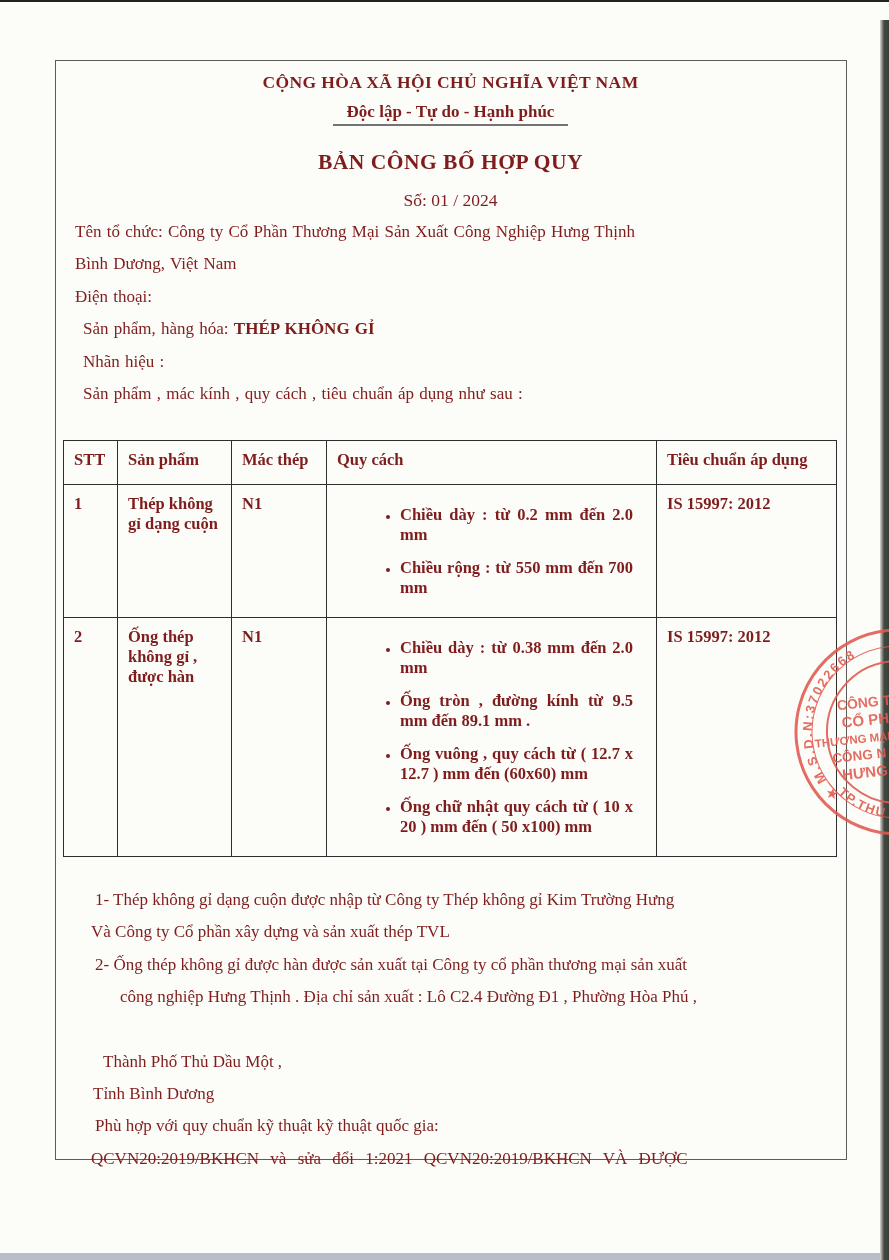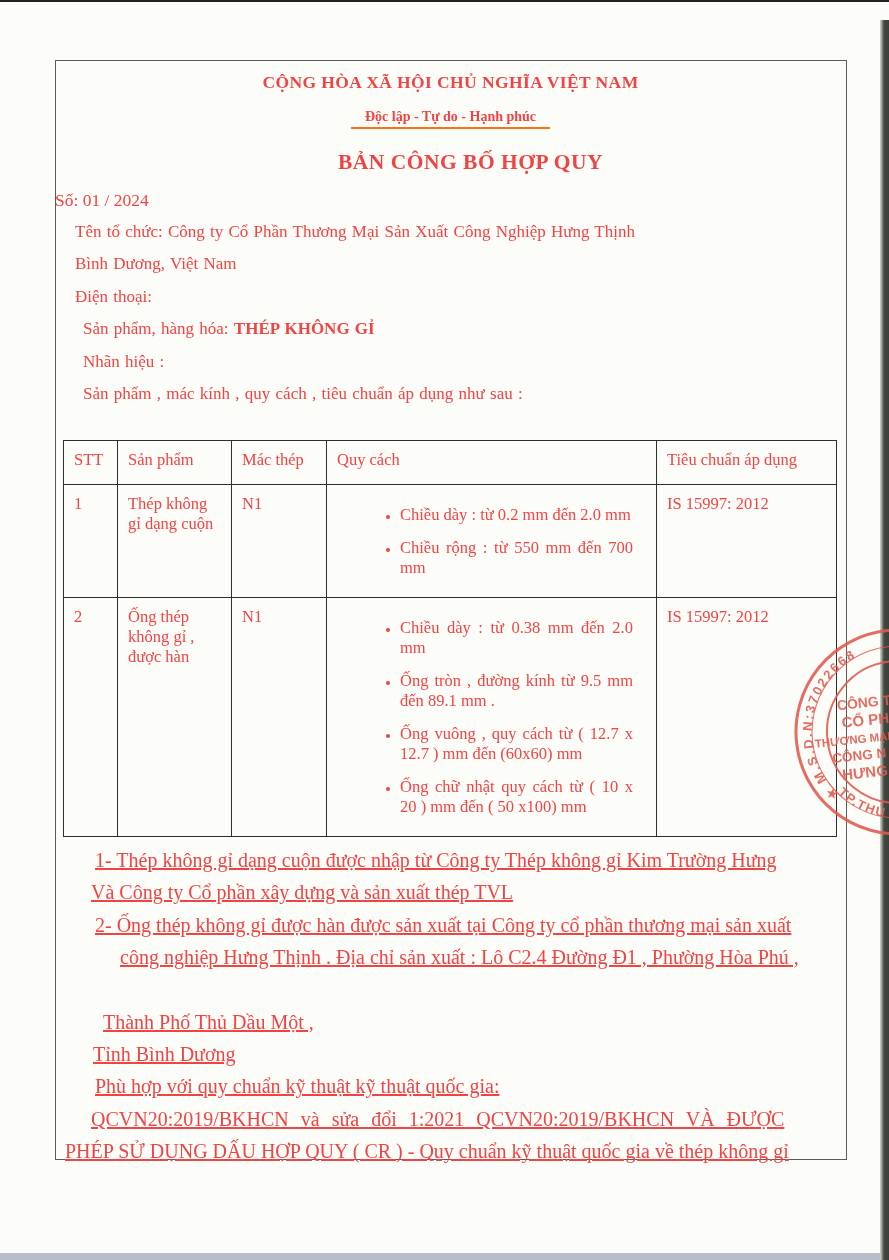--- a/index.html
+++ b/index.html
@@ -1,54 +1,54 @@
 <!DOCTYPE html>
 <html><head>
 <meta charset="utf-8">
 <style>
   html,body{margin:0;padding:0;}
   .page{
     position:relative; width:889px; height:1260px;
     background:#fcfcf9; overflow:hidden;
-    font-family:"Liberation Serif", serif; color:#ef4444;
+    font-family:"Liberation Serif", serif; color:#7f1d1d;
   }
   
   .scan-top{position:absolute;left:0;top:0;width:889px;height:2px;background:#222;}
   .scan-right{position:absolute;right:0;top:20px;bottom:0;width:9px;
     background:linear-gradient(to right,#d8d8d4,#43483f 45%,#3a3f38);}
   .scan-bottom{position:absolute;left:0;right:9px;bottom:0;height:7px;background:#b7bec7;}
   
   .frame{position:absolute;left:55px;top:60px;width:790px;height:1098px;
     border:1.5px solid #5c5c5c;}
   .hdr{position:absolute;left:55px;top:72px;width:791px;text-align:center;}
   .nat-title{font-weight:bold;font-size:17.5px;letter-spacing:.4px;}
-  .motto{display:inline-block;margin-top:16px;font-weight:bold;font-size:14px;
-    border-bottom:2px solid #f97316;padding:0 14px 2px 14px;}
+  .motto{display:inline-block;margin-top:9px;font-weight:bold;font-size:17px;
+    border-bottom:2px solid #737373;padding:0 14px 2px 14px;}
   .doc-title{position:absolute;left:55px;top:150px;width:791px;text-align:center;
-    font-weight:bold;font-size:21.5px;letter-spacing:.5px;margin-left:20px;}
-  .doc-no{position:absolute;left:55px;top:190px;width:791px;font-size:17.5px;}
+    font-weight:bold;font-size:21.5px;letter-spacing:.5px;}
+  .doc-no{position:absolute;left:55px;top:190px;width:791px;text-align:center;font-size:17.5px;}
   .info{position:absolute;left:63px;top:216px;width:775px;font-size:17px;line-height:32.4px;word-spacing:1px;}
   .ind1{padding-left:12px;}
   .ind2{padding-left:20px;}
   .bold{font-weight:bold;}
   
   table.spec{position:absolute;left:63px;top:440px;width:773px;border-collapse:collapse;
     table-layout:fixed;font-size:16.5px;}
   table.spec th,table.spec td{border:1.6px solid #2e2e2e;vertical-align:top;
-    padding:9px 8px 6px 10px;font-weight:normal;text-align:left;}
+    padding:9px 8px 6px 10px;font-weight:bold;text-align:left;}
   table.spec th{height:28px;font-size:16.5px;}
   td.c, th.c{text-align:center;}
   .cell-just{text-align:justify;}
   ul.spec-list{margin:11px;padding:0 4px 0 52px;}
   ul.spec-list li{margin-bottom:13px;text-align:justify;}
   ul.spec-list li::marker{font-size:12px;}
   tr.r1 td{height:96px;}
   tr.r2 td{height:221px;}
   
-  .notes{position:absolute;left:63px;top:844px;width:775px;font-size:20px;line-height:32.4px;text-decoration:underline;}
+  .notes{position:absolute;left:63px;top:884px;width:775px;font-size:17px;line-height:32.4px;}
   .n-item{padding-left:32px;}
   .n-cont{padding-left:28px;}
   .n-cont2{padding-left:57px;}
   .n-cont3{padding-left:40px;margin-top:32px;}
   .n-plain{padding-left:30px;}
   .n-just{word-spacing:7px;}
   .n-wide{padding-left:2px;}
   
   .stamp{position:absolute;left:788px;top:622px;width:220px;height:220px;opacity:.88;}
   .stamp svg{display:block;}
@@ -127,21 +127,20 @@
 
   <div class="notes">
     <div class="n-item">1-  Thép không gỉ dạng cuộn được nhập từ Công ty Thép không gỉ Kim Trường Hưng</div>
     <div class="n-cont">Và Công ty Cổ phần xây dựng và sản xuất thép TVL</div>
     <div class="n-item">2-  Ống thép không gỉ được hàn được sản xuất tại Công ty cổ phần thương mại sản xuất</div>
     <div class="n-cont2">công nghiệp Hưng Thịnh . Địa chỉ sản xuất : Lô C2.4 Đường Đ1 , Phường Hòa Phú ,</div>
     <div class="n-cont3">Thành Phố Thủ Dầu Một ,</div>
     <div class="n-plain">Tỉnh Bình Dương</div>
     <div class="n-item">Phù hợp với quy chuẩn kỹ thuật kỹ thuật quốc gia:</div>
     <div class="n-cont n-just">QCVN20:2019/BKHCN  và  sửa  đổi  1:2021  QCVN20:2019/BKHCN  VÀ  ĐƯỢC</div>
-    <div class="n-wide">PHÉP SỬ DỤNG DẤU HỢP QUY ( CR ) -  Quy chuẩn kỹ thuật quốc gia về thép không gỉ</div>
   </div>
 
   <div class="stamp">
     <svg width="220" height="220" viewBox="0 0 220 220">
       <g transform="rotate(-6 110 110)" fill="none" stroke="#e15a4f">
         <circle cx="110" cy="110" r="102" stroke-width="3"></circle>
         <circle cx="110" cy="110" r="71" stroke-width="2"></circle>
         <path id="arcTop" d="M 49.2 170.8 A 86 86 0 1 1 184.5 67"></path>
         <path id="arcBottom" d="M 35.5 153 A 86 86 0 0 0 184.5 153"></path>
         <g fill="#e15a4f" stroke="none" font-family="Liberation Sans, sans-serif" font-weight="bold">

